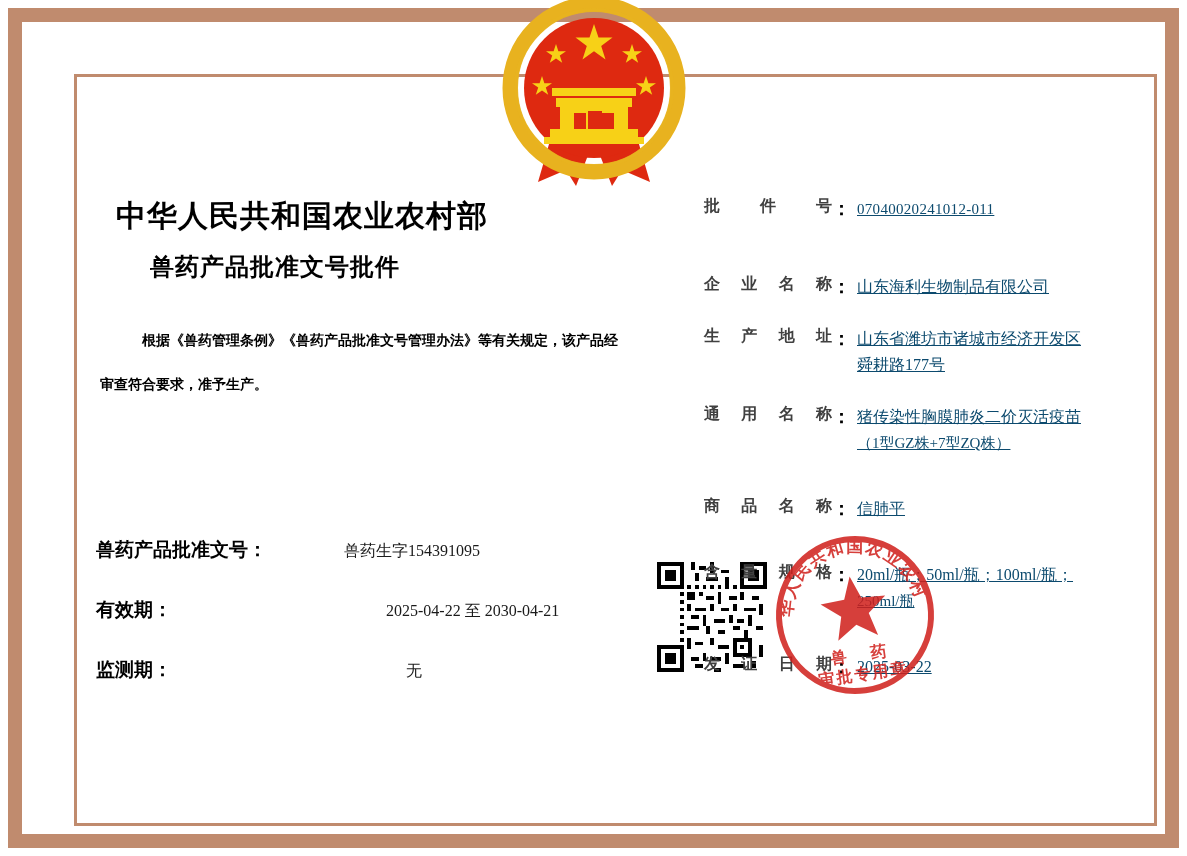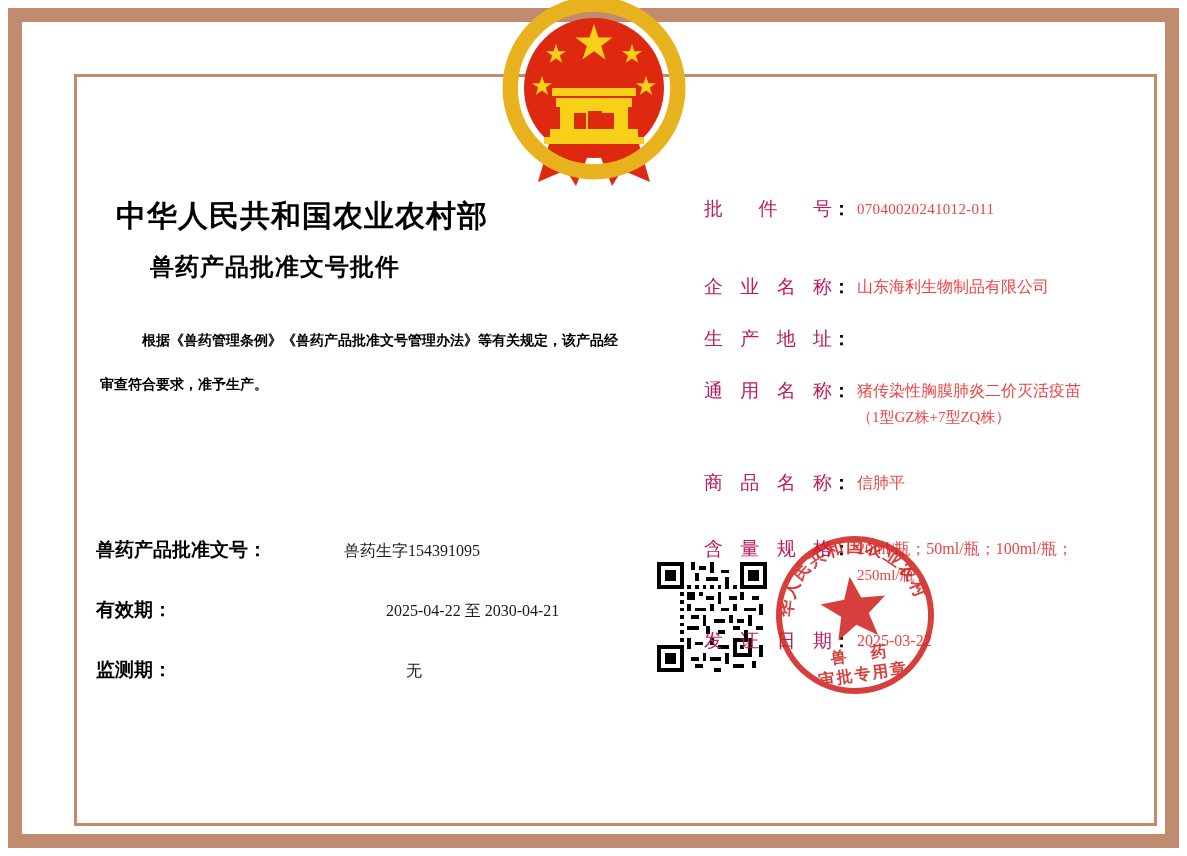--- a/index.html
+++ b/index.html
@@ -126,41 +126,42 @@
   .val-indent-2 { margin-left: 52px; }
   .val-indent-3 { margin-left: 72px; }
 
   
   .r-row {
     display: flex;
     align-items: flex-start;
     margin-bottom: 26px;
   }
   .r-label {
-    font-size: 19px;
-    font-weight: normal;
-    color: #be185d;
+    font-size: 16px;
+    font-weight: bold;
+    color: #404040;
     white-space: nowrap;
     width: 128px;
     text-align: justify;
     text-align-last: justify;
     flex: 0 0 128px;
   }
   .r-colon {
     font-size: 19px;
     font-weight: bold;
     color: #000;
     margin: 0 2px 0 0;
   }
   .r-value {
     font-size: 16px;
-    color: #ef4444;
+    color: #0c4a6e;
     line-height: 26px;
     flex: 1 1 auto;
     padding-left: 4px;
+    text-decoration: underline;
   }
   .r-value .sub {
     display: block;
     font-size: 15px;
   }
   .batch-row { margin-bottom: 52px; }
   .batch-row .r-value { font-size: 15px; letter-spacing: .3px; }
 
   .gap-big { margin-bottom: 40px; }
 
@@ -347,20 +348,21 @@
 
     <div class="r-row">
       <span class="r-label">企业名称</span>
       <span class="r-colon">：</span>
       <span class="r-value">山东海利生物制品有限公司</span>
     </div>
 
     <div class="r-row">
       <span class="r-label">生产地址</span>
       <span class="r-colon">：</span>
+      <span class="r-value">山东省潍坊市诸城市经济开发区舜耕路177号</span>
     </div>
 
     <div class="r-row gap-big">
       <span class="r-label">通用名称</span>
       <span class="r-colon">：</span>
       <span class="r-value">
         <span>猪传染性胸膜肺炎二价灭活疫苗</span>
         <span class="sub">（1型GZ株+7型ZQ株）</span>
       </span>
     </div>

